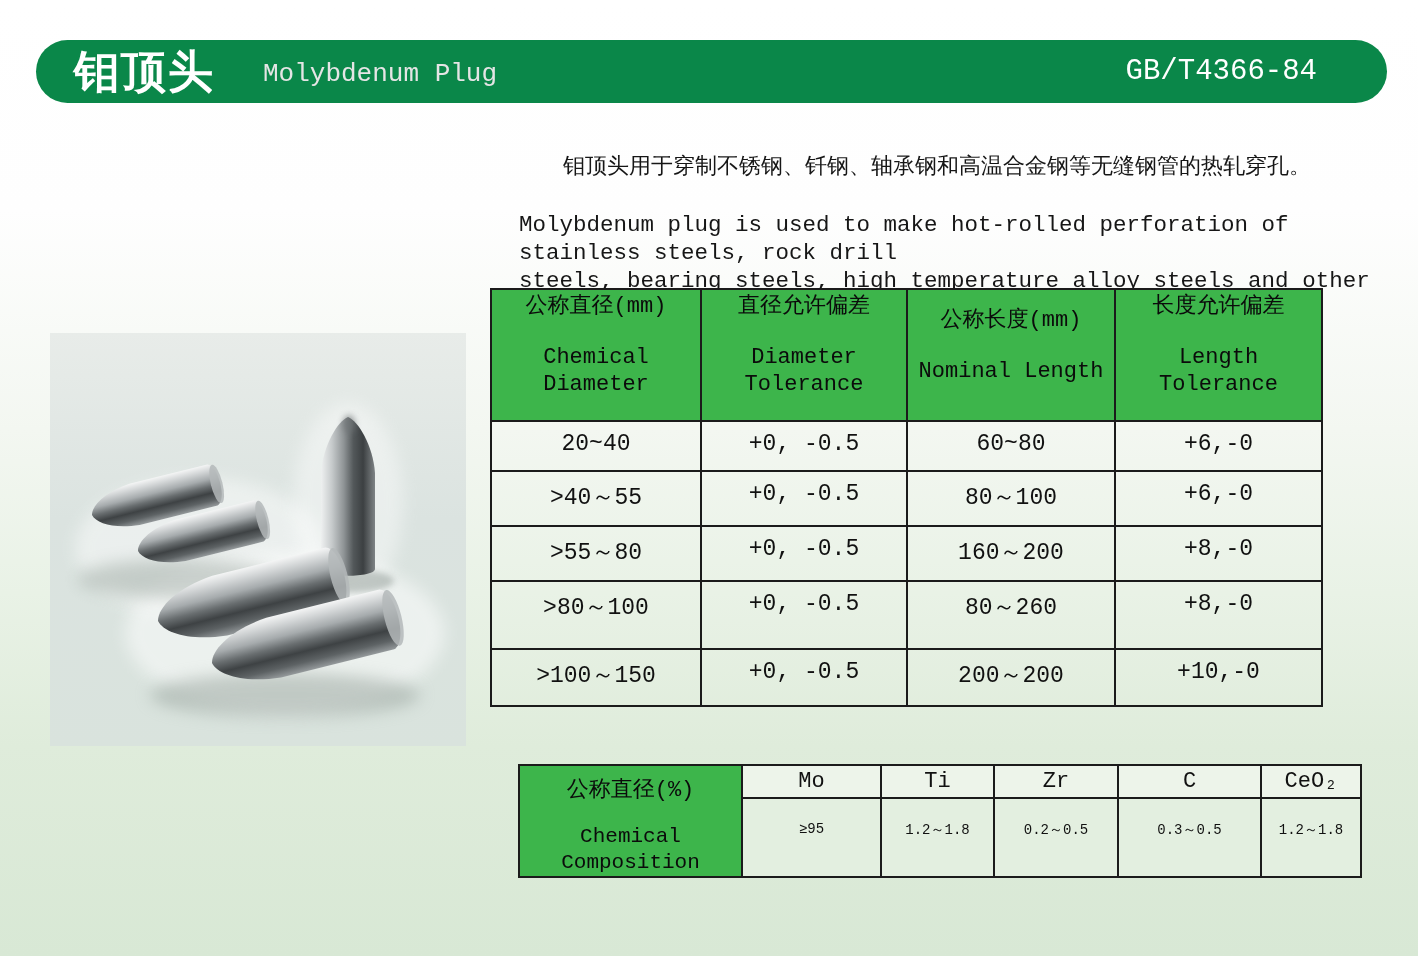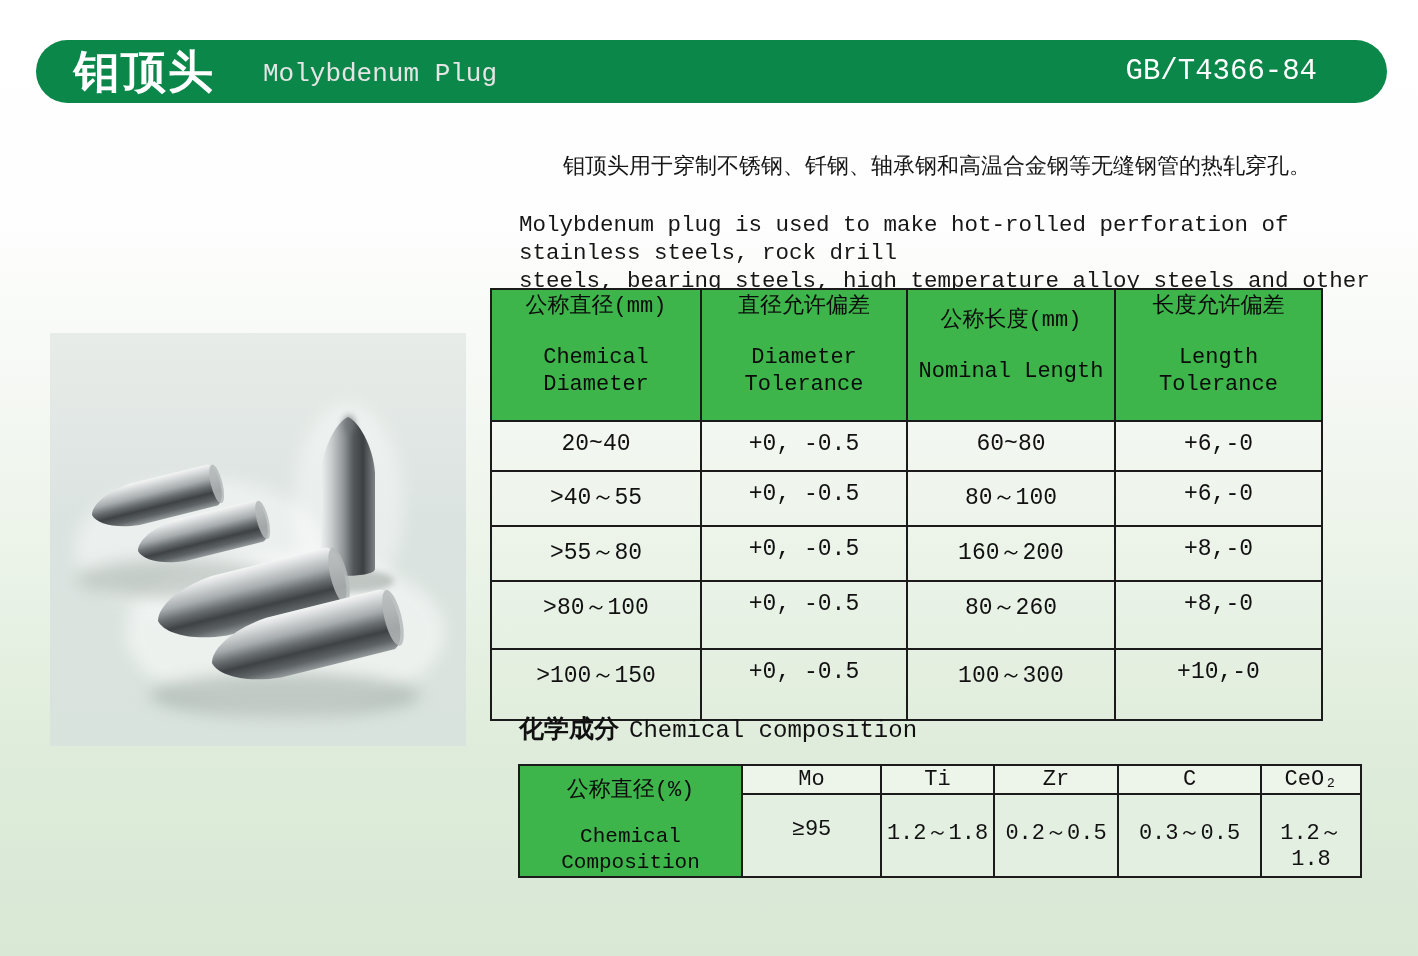--- a/index.html
+++ b/index.html
@@ -59,21 +59,21 @@
   }
   .dh-zh { font-size: 22px; color: #0b0b0b; }
   .dh-en { font-size: 22px; line-height: 27px; margin-top: 24px; color: #0b0b0b; white-space: pre-line; }
   .dim-table td {
     font-size: 23px;
     vertical-align: top;
     padding-top: 9px;
     background: transparent;
   }
   .r1 { height: 50px; } .r2 { height: 55px; } .r3 { height: 55px; }
-  .r4 { height: 68px; margin-top: 36px; } .r5 { height: 71px; border-radius: 7px; }
+  .r4 { height: 68px; margin-top: 36px; } .r5 { height: 57px; border-radius: 7px; }
 
   
   .chem-heading { position: absolute; left: 519px; top: 712px; font-size: 24px; }
   .chem-heading .zh { font-size: 25px; font-weight: bold; margin-right: 10px; }
   .chem-heading .en { font-size: 24px; }
 
   .chem-table { position: absolute; left: 518px; top: 764px; width: 842px; }
   .chem-label {
     background: #3db54b;
     vertical-align: top;
@@ -83,21 +83,21 @@
   .cl-en { font-size: 21px; line-height: 26px; margin-top: 20px; color: #0b0b0b; white-space: pre-line; }
   .chem-table th.el {
     height: 28px;
     background: #edf4ea;
     font-size: 22px;
     vertical-align: middle;
   }
   .chem-table td.val {
     height: 66px;
     background: #e3efe0;
-    font-size: 22px;
+    font-size: 14px;
     vertical-align: top;
     padding-top: 22px;
   }
 </style>
 </head>
 <body>
 
 <div class="page">
 
   <div class="header-bar">
@@ -227,29 +227,26 @@
     </tr>
     <tr class="r4">
       <td>&gt;80～100</td>
       <td>+0, -0.5</td>
       <td>80～260</td>
       <td>+8,-0</td>
     </tr>
     <tr class="r5">
       <td>&gt;100～150</td>
       <td>+0, -0.5</td>
-      <td>100～300</td>
+      <td>200～200</td>
       <td>+10,-0</td>
     </tr>
   </tbody>
     </table>
 
-  <div class="chem-heading">
-    <span class="zh">化学成分</span><span class="en">Chemical composition</span>
-  </div>
 
   <table class="chem-table">
     <colgroup>
         <col style="width:223px">
         <col style="width:139px">
         <col style="width:113px">
         <col style="width:124px">
         <col style="width:143px">
         <col style="width:100px">
       </colgroup>

